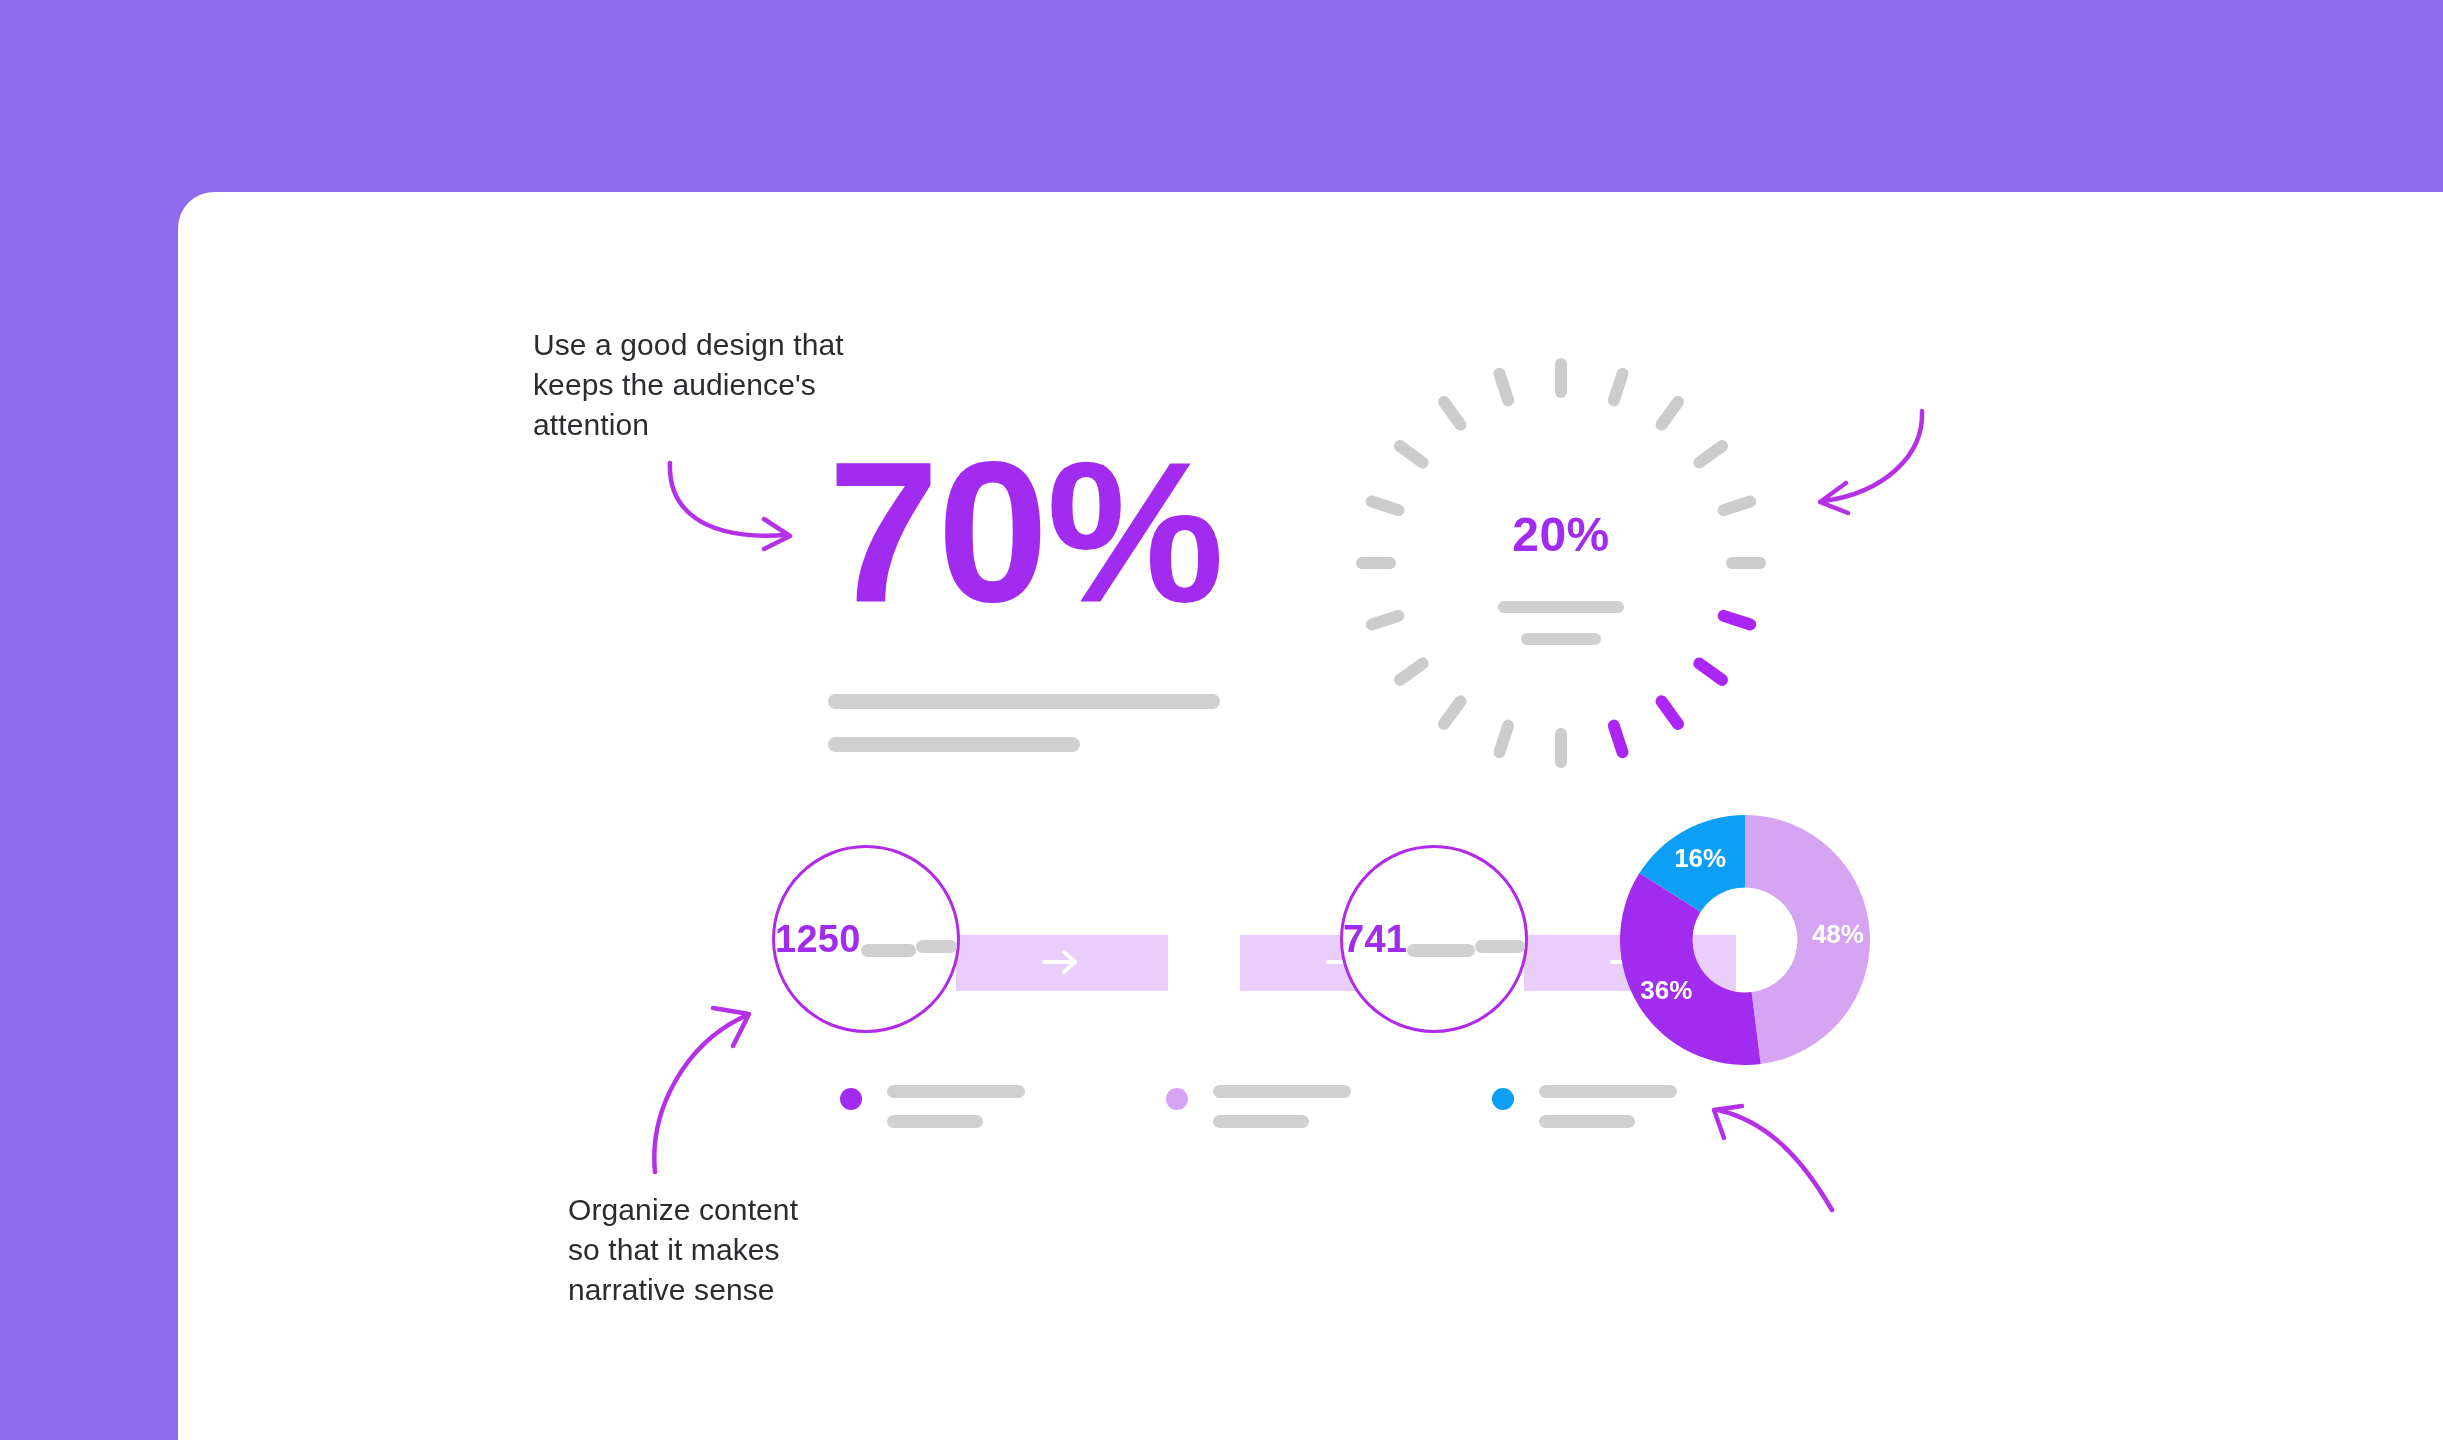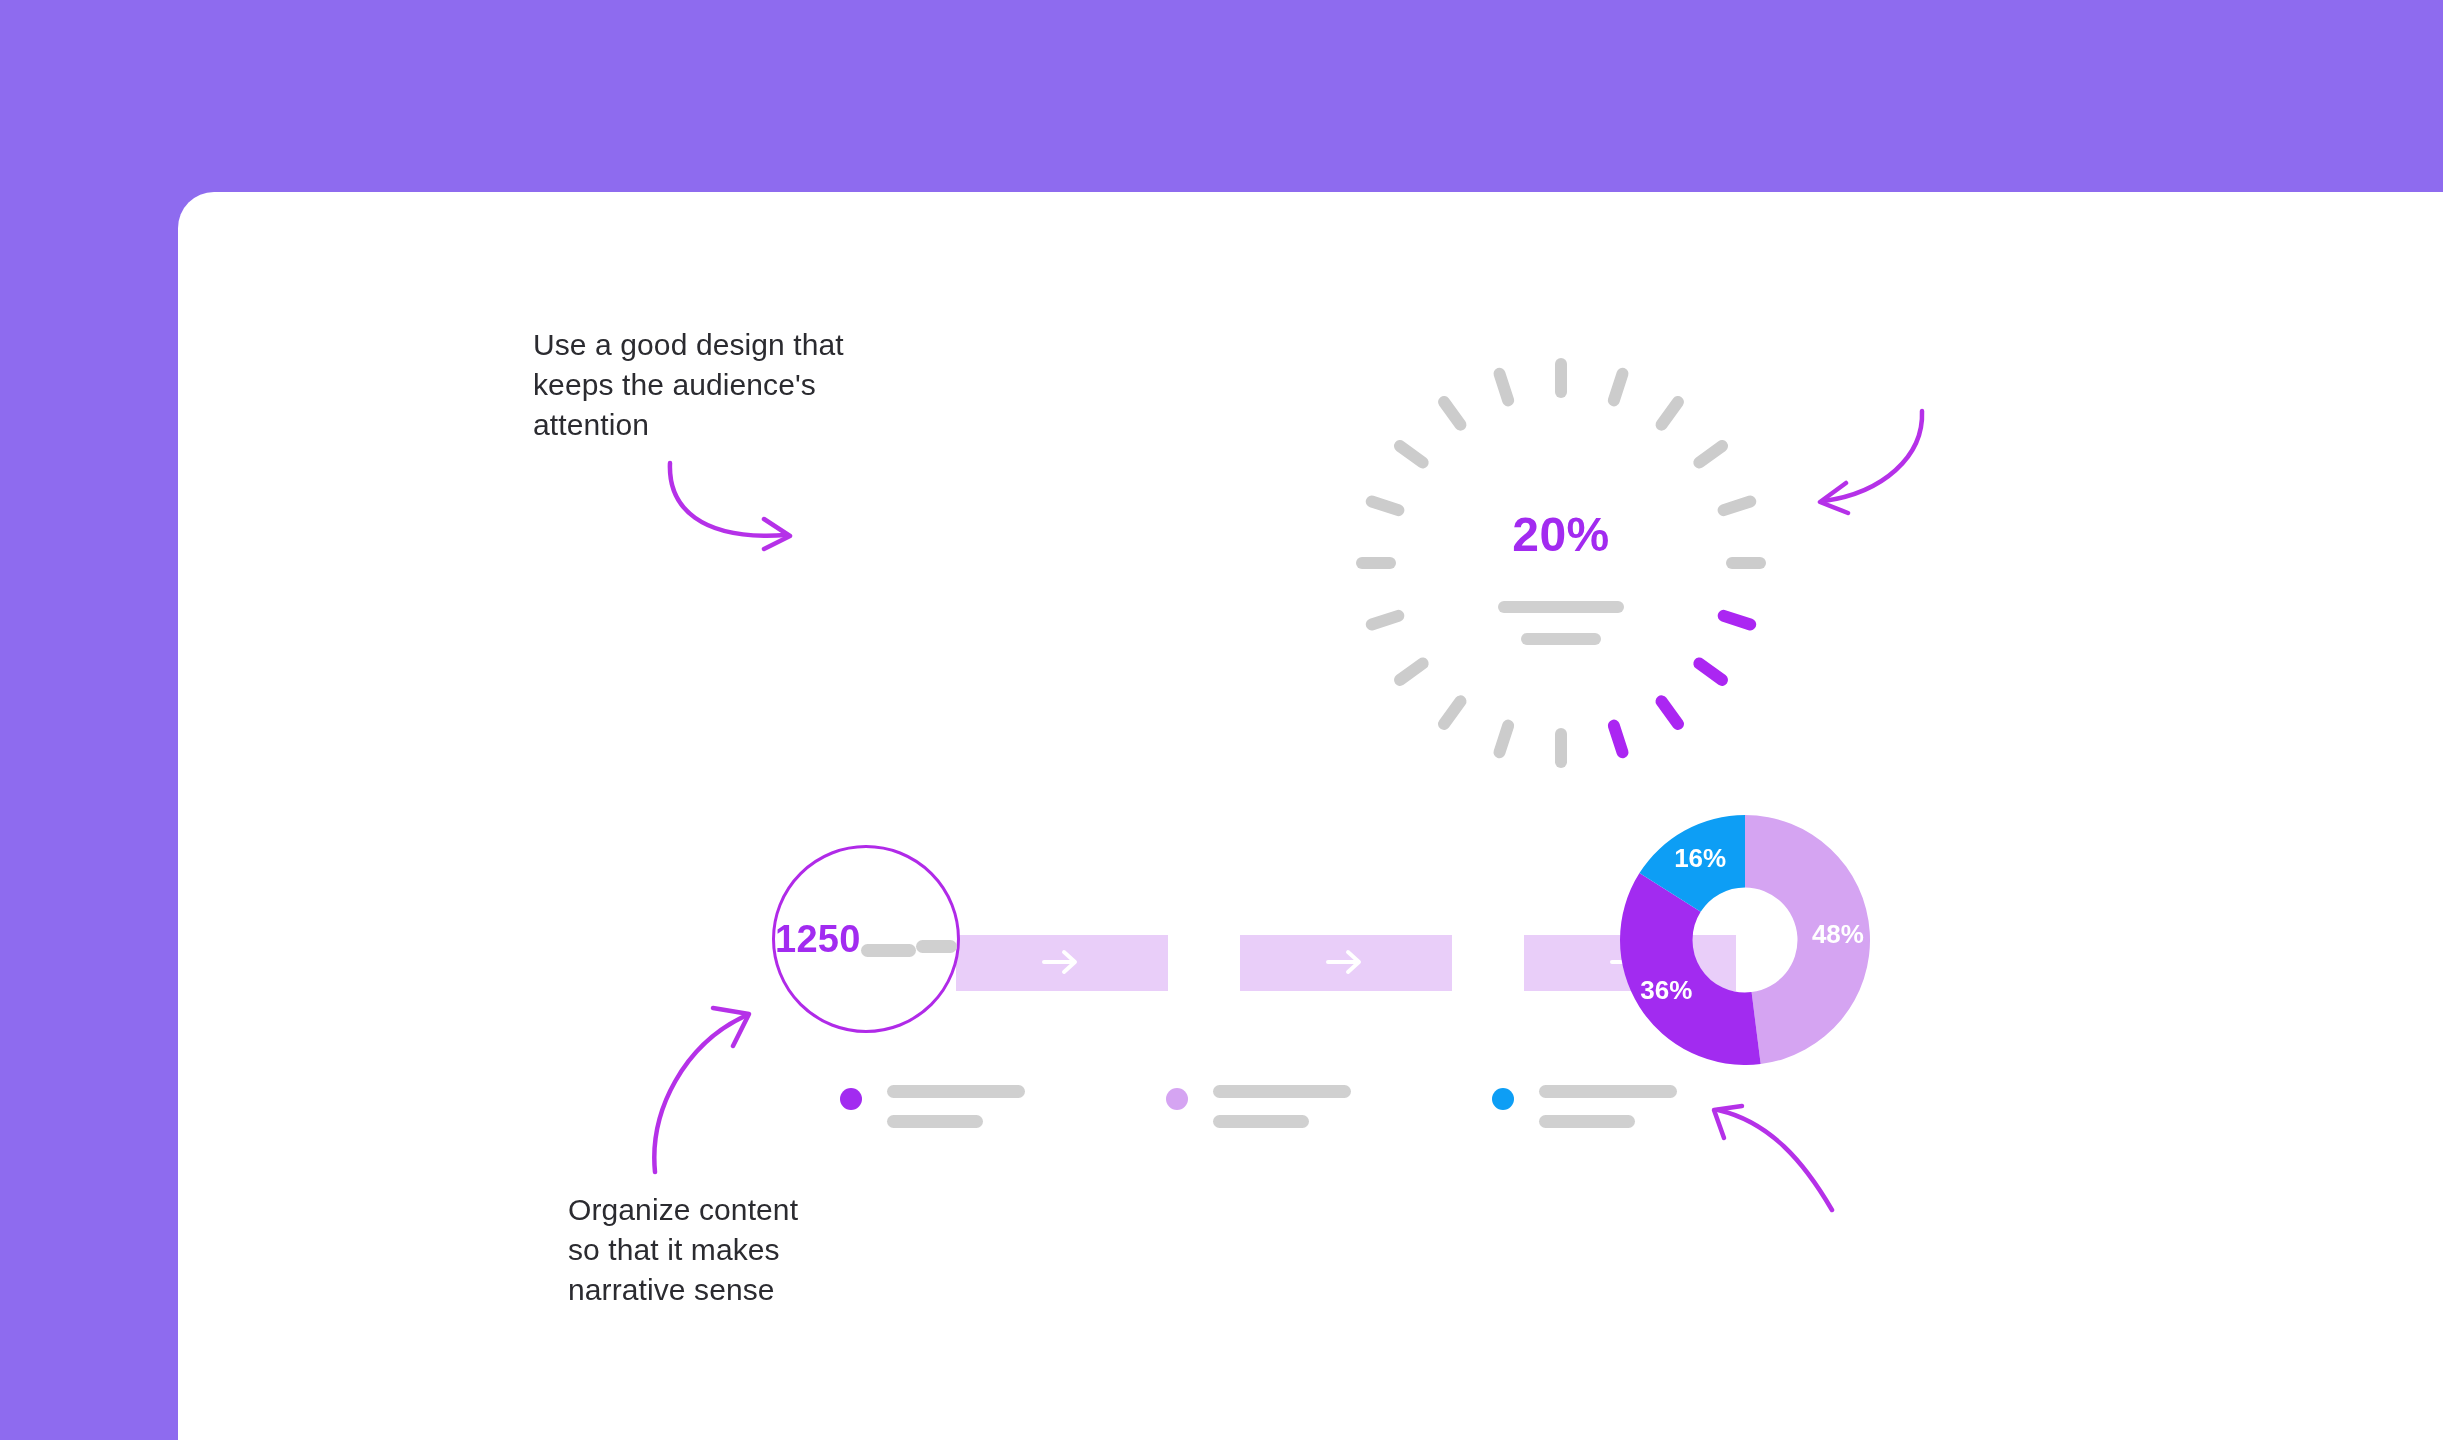--- a/index.html
+++ b/index.html
@@ -258,20 +258,25 @@
   <svg class="arrow-svg" style="left:645px; top:1000px;" width="140" height="180" viewBox="0 0 140 180">
     <path d="M10 172 C 4 110, 40 44, 100 16"></path>
     <path d="M68 8 L 104 14 L 88 46"></path>
   </svg>
 
   <svg class="arrow-svg" style="left:1708px; top:1100px;" width="160" height="120" viewBox="0 0 160 120">
     <path d="M124 110 C 96 62, 62 22, 10 10"></path>
     <path d="M34 6 L 6 10 L 16 38"></path>
   </svg>
 
+  <div class="big-stat">
+    <div class="big-stat-value">70%</div>
+    <div class="bar big-bar-1"></div>
+    <div class="bar big-bar-2"></div>
+  </div>
 
   <div class="gauge">
     <div id="gauge-ticks">
         <div class="tick" style="background: rgb(204, 204, 204); transform: rotate(0deg);"></div>
         <div class="tick" style="background: rgb(204, 204, 204); transform: rotate(18deg);"></div>
         <div class="tick" style="background: rgb(204, 204, 204); transform: rotate(36deg);"></div>
         <div class="tick" style="background: rgb(204, 204, 204); transform: rotate(54deg);"></div>
         <div class="tick" style="background: rgb(204, 204, 204); transform: rotate(72deg);"></div>
         <div class="tick" style="background: rgb(204, 204, 204); transform: rotate(90deg);"></div>
         <div class="tick on" style="background: rgb(171, 38, 242); transform: rotate(108deg);"></div>
@@ -309,20 +314,25 @@
     </svg>
     <svg class="conn-arrow arrow-3" viewBox="0 0 42 38">
       <path d="M4 19 H34 M24 9 L35 19 L24 29" fill="none" stroke="currentColor" stroke-width="4" stroke-linecap="round" stroke-linejoin="round"></path>
     </svg>
 
     <div class="step step-1">
       <div class="step-value">1250</div>
       <div class="bar step-bar-1"></div>
       <div class="bar step-bar-2"></div>
     </div>
+    <div class="step step-3">
+      <div class="step-value">741</div>
+      <div class="bar step-bar-1"></div>
+      <div class="bar step-bar-2"></div>
+    </div>
   </div>
 
   <div class="donut">
     <svg id="donut-svg" width="250" height="250" viewBox="0 0 250 250">
         <path d="M 125.00000000000001 0 A 125 125 0 0 1 140.66665419553806 249.01433766430972 L 131.57999476212598 177.08602181901009 A 52.5 52.5 0 0 0 125 72.5 Z" fill="#d5a4f2"></path>
         <text x="217.91628841667207" y="119.15420263182092" text-anchor="middle" dominant-baseline="central" class="donut-label">48%</text>
         <path d="M 140.66665419553806 249.01433766430972 A 125 125 0 0 1 19.4590093122481 58.02165062762545 L 80.6727839111442 96.86909326360268 A 52.5 52.5 0 0 0 131.57999476212598 177.08602181901009 Z" fill="#a22bf0"></path>
         <text x="46.39307013576243" y="174.8854746125446" text-anchor="middle" dominant-baseline="central" class="donut-label">36%</text>
         <path d="M 19.4590093122481 58.02165062762545 A 125 125 0 0 1 124.99999999999997 0 L 124.99999999999999 72.5 A 52.5 52.5 0 0 0 80.6727839111442 96.86909326360268 Z" fill="#0d9ef5"></path>
         <text x="80.1487329411303" y="43.4158480879163" text-anchor="middle" dominant-baseline="central" class="donut-label">16%</text>

